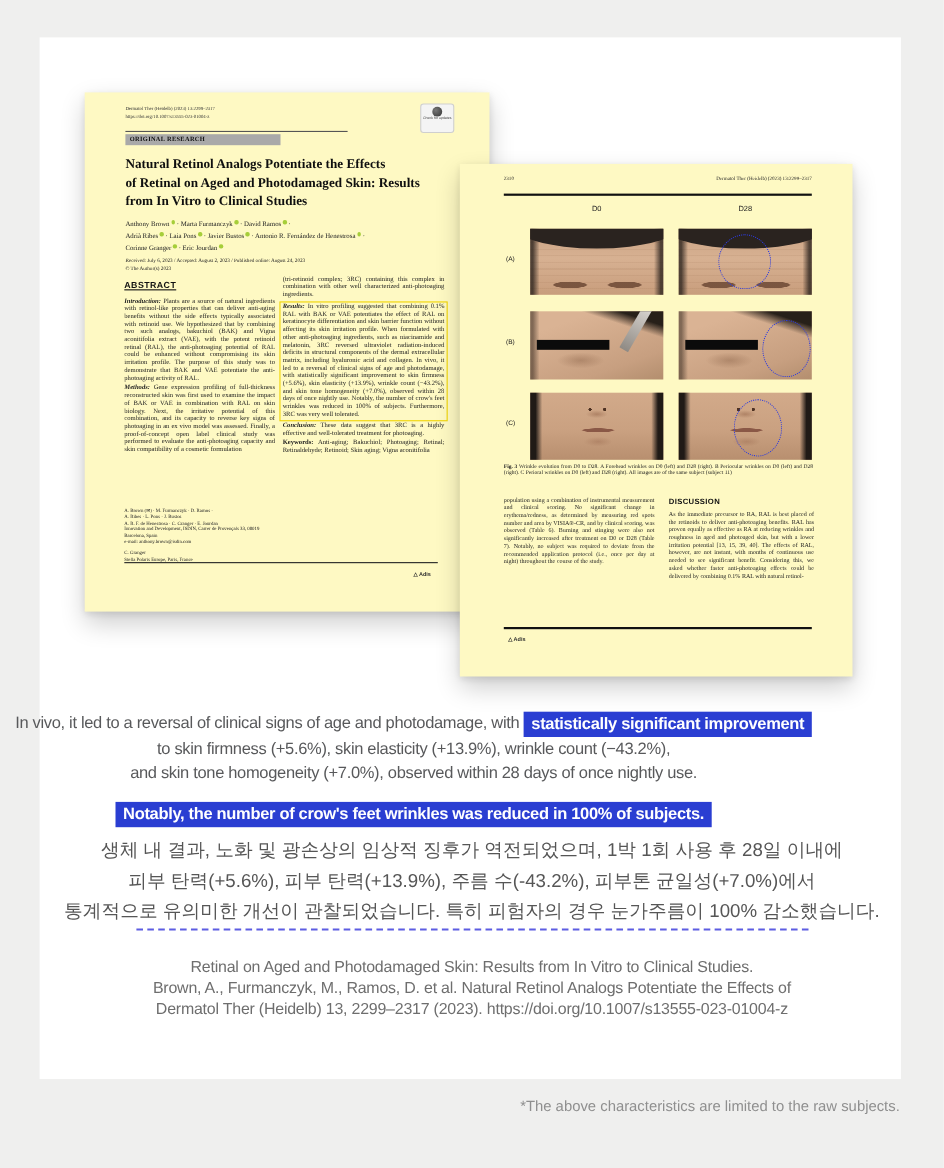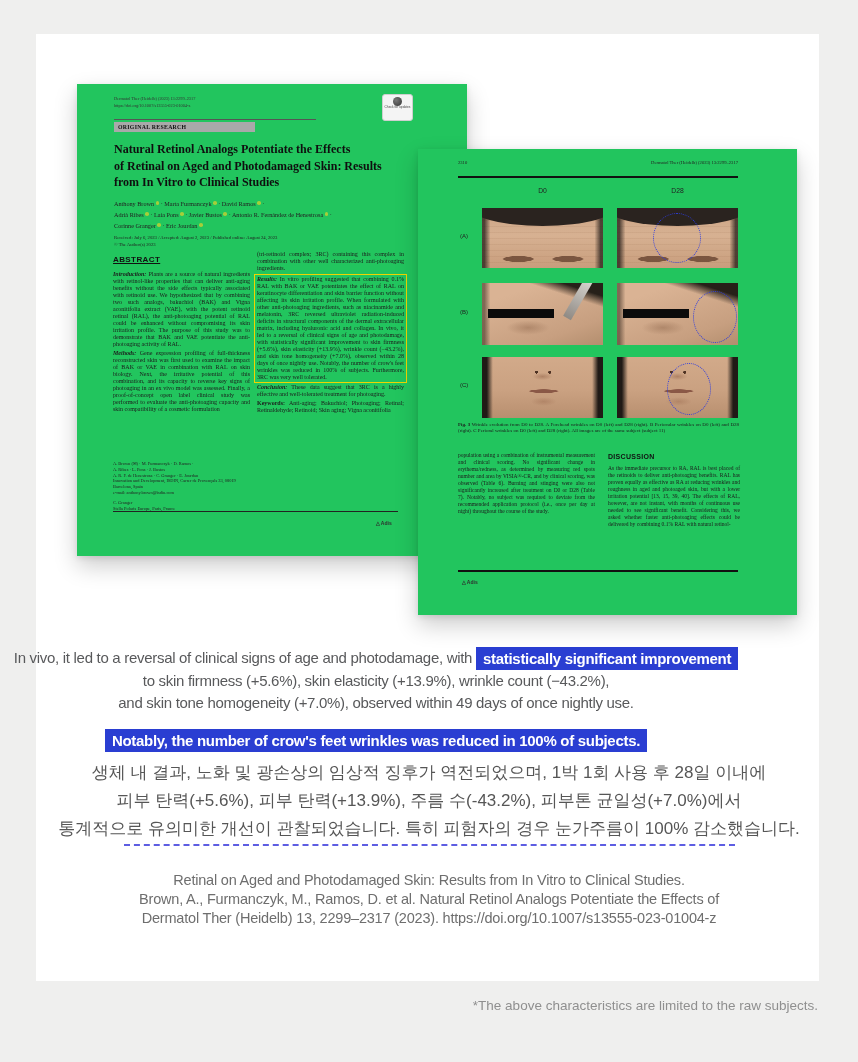--- a/index.html
+++ b/index.html
@@ -2,21 +2,21 @@
 <html><head>
 <meta charset="utf-8">
 <style>
   html,body{margin:0;padding:0;}
   body{width:858px;height:1062px;position:relative;background:#efefee;
        font-family:"Liberation Sans",sans-serif;-webkit-font-smoothing:antialiased;}
   .stage{position:absolute;inset:0;overflow:hidden;}
   .card{position:absolute;left:36px;top:34px;width:783px;height:947px;background:#ffffff;}
 
   
-  .paper{position:absolute;background:#22c55e;box-shadow:0 10px 22px rgba(0,0,0,.20),0 2px 6px rgba(0,0,0,.10);padding-left:22px;}
+  .paper{position:absolute;background:#fef9c3;box-shadow:0 10px 22px rgba(0,0,0,.20),0 2px 6px rgba(0,0,0,.10);}
   .p1{left:77px;top:84px;width:368px;height:472px;z-index:1;}
   .p2{left:418px;top:149px;width:357px;height:466px;z-index:2;}
 
   .p1 .meta{position:absolute;left:37px;top:12px;font:4.3px/1.6 "Liberation Serif",serif;color:#333;}
   .badge{position:absolute;left:305px;top:10px;width:29px;height:25px;border:0.5px solid #cfcfcf;
          border-radius:3px;background:#f4f4f4;text-align:center;}
   .badge-circle{display:block;margin:2px auto 0;width:9px;height:9px;border-radius:50%;
          background:radial-gradient(circle at 35% 35%,#777,#333);}
   .badge-text{display:block;font-size:3.2px;line-height:1.1;color:#444;}
   .p1-rule{position:absolute;left:37px;top:35px;width:202px;height:0.8px;background:#555;}
@@ -212,21 +212,21 @@
     </div>
     <div class="p2-botrule"></div>
     <div class="adis adis2">
       <span class="adis-tri"></span><span>Adis</span>
     </div>
   </div>
 
   <div class="en-block">
     <div class="line"><span>In vivo, it led to a reversal of clinical signs of age and photodamage, with </span><span class="hl">statistically significant improvement</span></div>
     <div class="line">to skin firmness (+5.6%), skin elasticity (+13.9%), wrinkle count (−43.2%),</div>
-    <div class="line">and skin tone homogeneity (+7.0%), observed within 49 days of once nightly use.</div>
+    <div class="line">and skin tone homogeneity (+7.0%), observed within 28 days of once nightly use.</div>
     <div class="line line4"><span class="hl">Notably, the number of crow's feet wrinkles was reduced in 100% of subjects.</span></div>
   </div>
 
   <div class="kr-block">
     <div>생체 내 결과, 노화 및 광손상의 임상적 징후가 역전되었으며, 1박 1회 사용 후 28일 이내에</div>
     <div>피부 탄력(+5.6%), 피부 탄력(+13.9%), 주름 수(-43.2%), 피부톤 균일성(+7.0%)에서</div>
     <div>통계적으로 유의미한 개선이 관찰되었습니다. 특히 피험자의 경우 눈가주름이 100% 감소했습니다.</div>
   </div>
 
   <div class="dashed-sep"></div>

